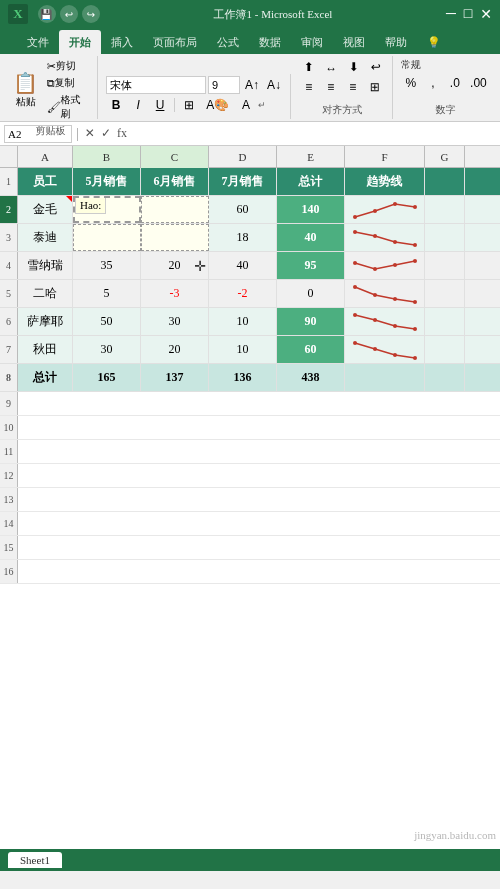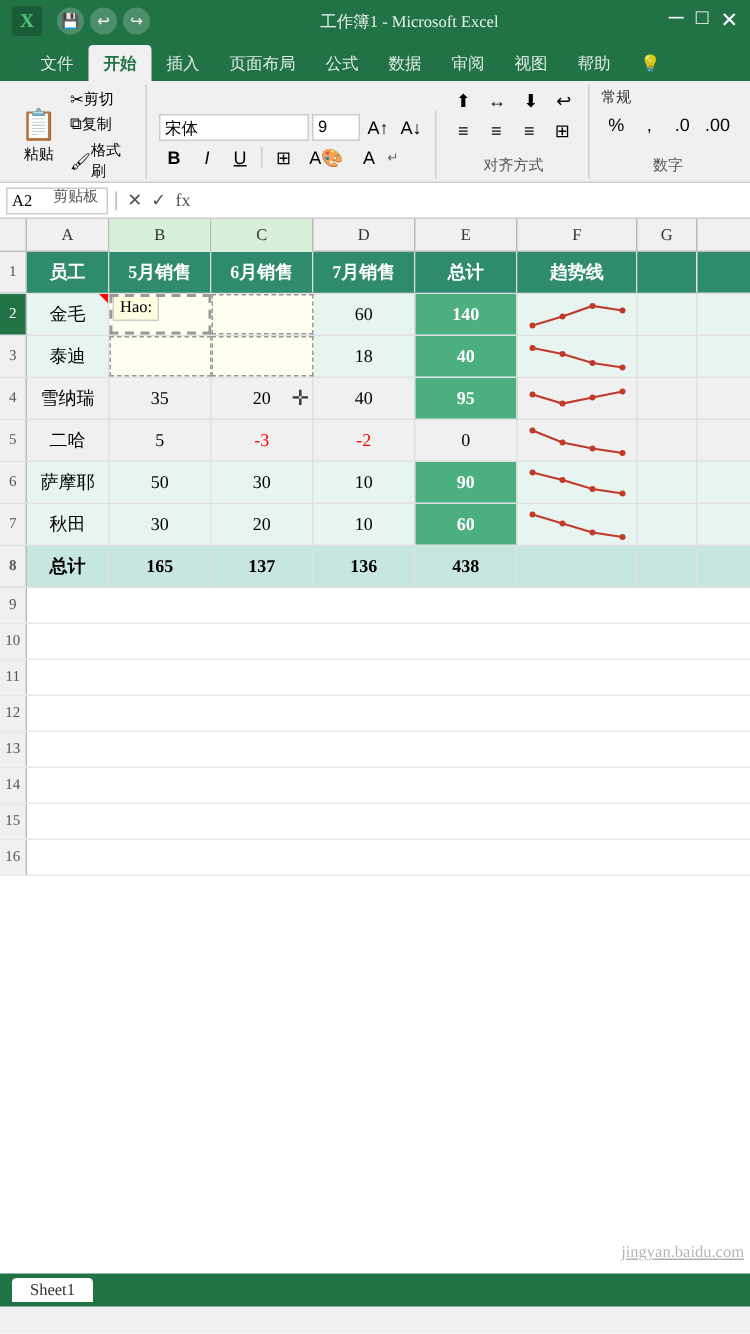--- a/index.html
+++ b/index.html
@@ -279,21 +279,20 @@
       cursor: pointer;
     }
 
     .watermark {
       position: absolute;
       bottom: 24px;
       right: 0;
       font-size: 11px;
       color: rgba(0,0,0,0.3);
       padding: 2px 4px;
-      text-decoration: underline;
     }
 
     .main-area {
       position: relative;
       display: flex;
       flex-direction: column;
       height: calc(889px - 28px - 26px - 68px - 24px - 22px);
     }
 
     

